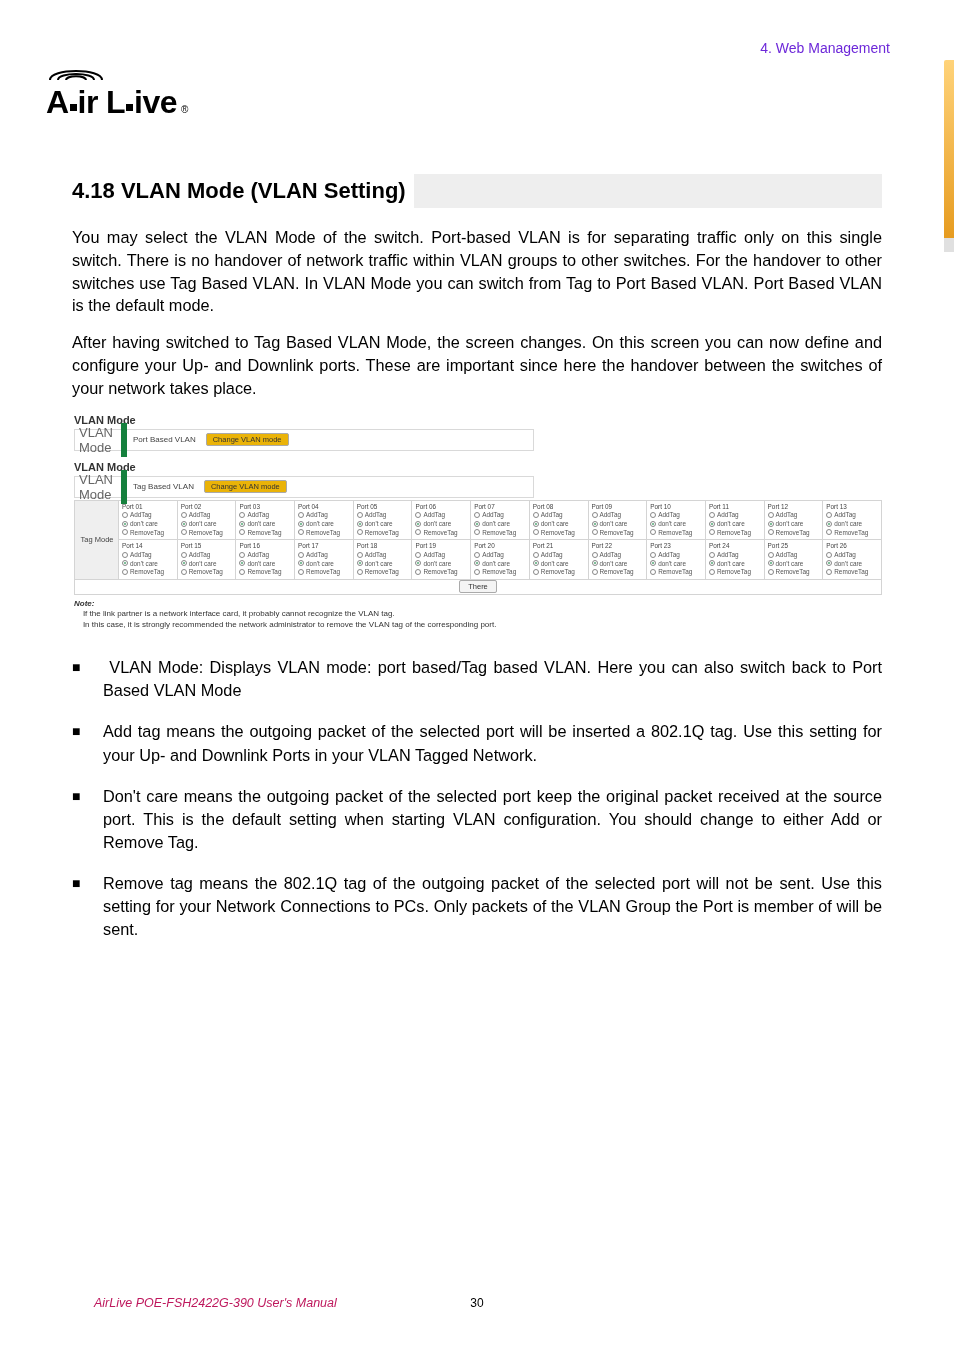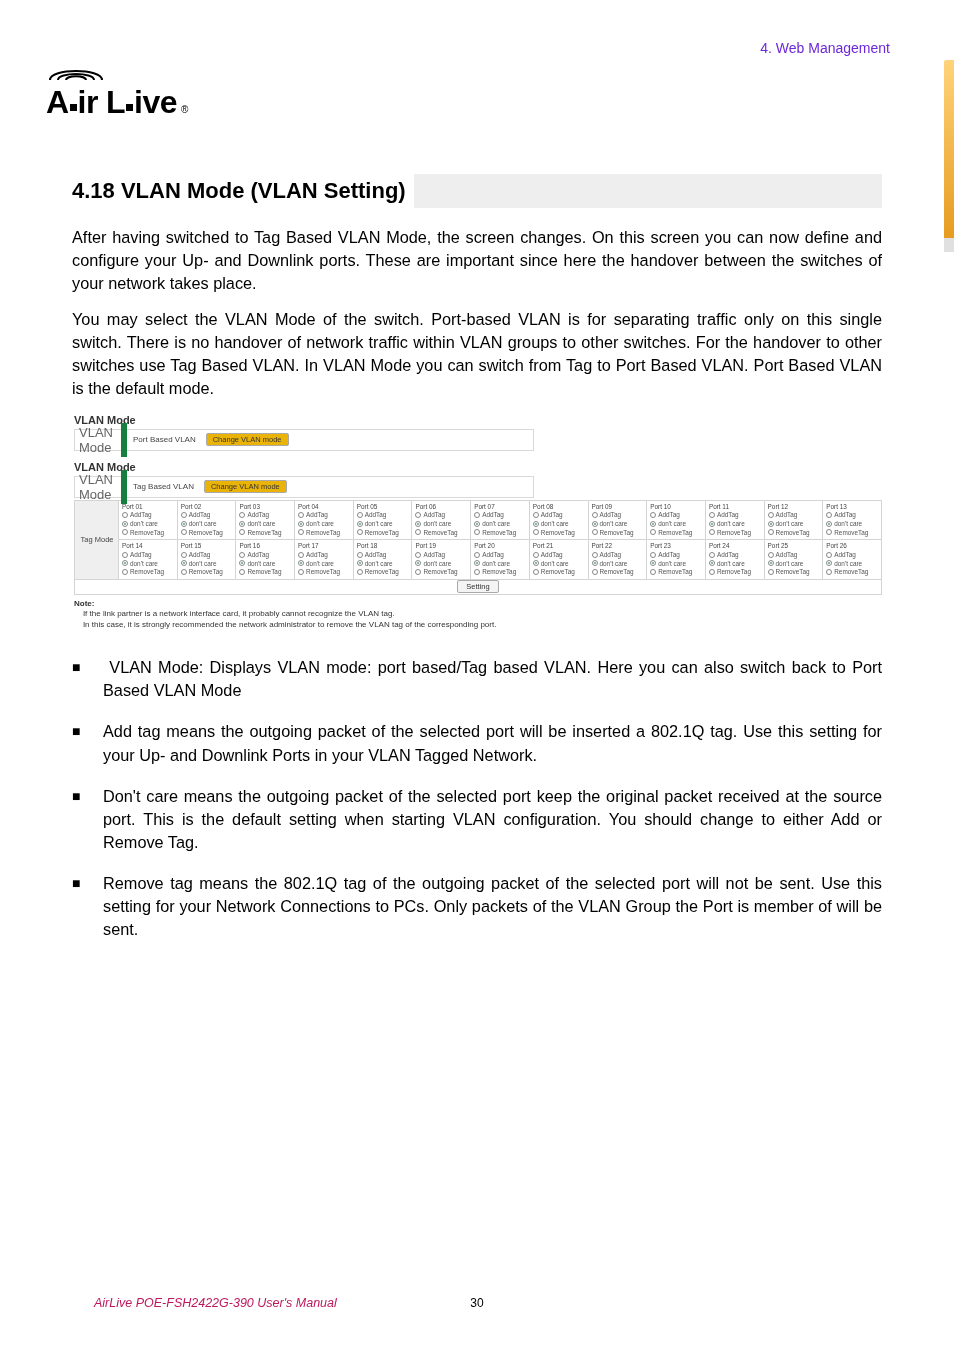--- a/index.html
+++ b/index.html
@@ -37,21 +37,21 @@
   .tbl { border-collapse: collapse; width: 808px; margin-top: 0; table-layout: fixed; border:1px solid #d4d4d4;}
   .tbl td { border: 1px solid #d4d4d4; font-size: 6.4px; padding: 2px 3px; vertical-align: top; color:#555; line-height:1.35; }
   .tbl td.side { width: 44px; font-size:7.5px; background:#efefef; color:#444; vertical-align:middle; text-align:center; padding-left:4px;}
   .radio-line { white-space: nowrap;}
   .radio-line .r { display:inline-block; width:6px; height:6px; border:1px solid #888; border-radius:50%; margin-right:2px; vertical-align:middle; position:relative; top:-0.5px; }
   .radio-line .r.sel::after { content:""; position:absolute; left:1px; top:1px; width:2px; height:2px; background:#5a7; border-radius:50%; }
   .porthead { color:#444; }
   .update-row { text-align:center; padding:3px 0; }
   .update-btn { font-size:7.5px; background:#f4f4f4; border:1px solid #aaa; border-radius:2px; padding:1px 8px; color:#333; }
   .note-txt { font-size:8px; color:#333; margin-top:4px; line-height:1.3; }
-  .note-txt .b { font-weight:bold; }
+  .note-txt .b { font-weight:bold;font-style:italic; }
 </style>
 </head>
 <body>
 
 <div class="page">
   <div class="header-line">4.  Web Management</div>
   <div class="side-accent"></div>
   <div class="side-accent-shadow"></div>
 
   <div class="logo">
@@ -71,22 +71,22 @@
       <span class="reg">®</span>
     </div>
   </div>
 
   <div class="content">
     <div class="section-title-bar">
       <span class="inner">4.18 VLAN Mode (VLAN Setting)</span>
       <span class="blank"></span>
     </div>
 
+    <p class="para">You may select the VLAN Mode of the switch. Port-based VLAN is for separating traffic only on this single switch. There is no handover of network traffic within VLAN groups to other switches. For the handover to other switches use Tag Based VLAN. In VLAN Mode you can switch from Tag to Port Based VLAN. Port Based VLAN is the default mode.</p>
     <p class="para">After having switched to Tag Based VLAN Mode, the screen changes. On this screen you can now define and configure your Up- and Downlink ports. These are important since here the handover between the switches of your network takes place.</p>
-    <p class="para">You may select the VLAN Mode of the switch. Port-based VLAN is for separating traffic only on this single switch. There is no handover of network traffic within VLAN groups to other switches. For the handover to other switches use Tag Based VLAN. In VLAN Mode you can switch from Tag to Port Based VLAN. Port Based VLAN is the default mode.</p>
 
     <div class="screenshot panel-wrap">
       <div class="panel-title">VLAN Mode</div>
       <div class="mode-box" style="width:460px;">
         <div class="lab" style="white-space:pre-line;">VLAN
 Mode</div>
         <div class="val">Port Based VLAN</div>
         <div class="btn">Change VLAN mode</div>
       </div>
 
@@ -255,21 +255,21 @@
                 <div class="radio-line"><span class="r"></span><span>RemoveTag</span></div>
               </td>
           <td>
                 <div class="porthead">Port 26</div>
                 <div class="radio-line"><span class="r"></span><span>AddTag</span></div>
                 <div class="radio-line"><span class="r sel"></span><span>don't care</span></div>
                 <div class="radio-line"><span class="r"></span><span>RemoveTag</span></div>
               </td>
         </tr>
         <tr>
-              <td colspan="14" class="update-row" style="border-top:1px solid #d4d4d4;"><span class="update-btn">Setting</span></td>
+              <td colspan="14" class="update-row" style="border-top:1px solid #d4d4d4;"><span class="update-btn">There</span></td>
             </tr>
       </tbody>
         </table>
 
       <div class="note-txt">
         <span class="b">Note:</span><br>
         &nbsp;&nbsp;&nbsp;&nbsp;<span>If the link partner is a network interface card, it probably cannot recognize the VLAN tag.</span><br>
         &nbsp;&nbsp;&nbsp;&nbsp;<span>In this case, it is strongly recommended the network administrator to remove the VLAN tag of the corresponding port.</span>
       </div>
     </div>

